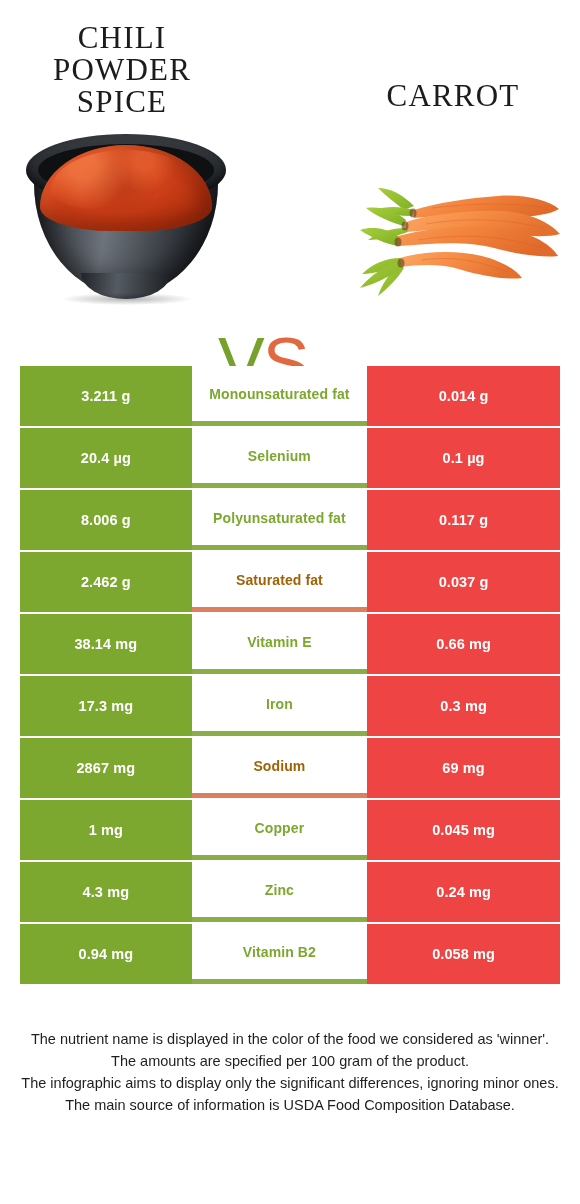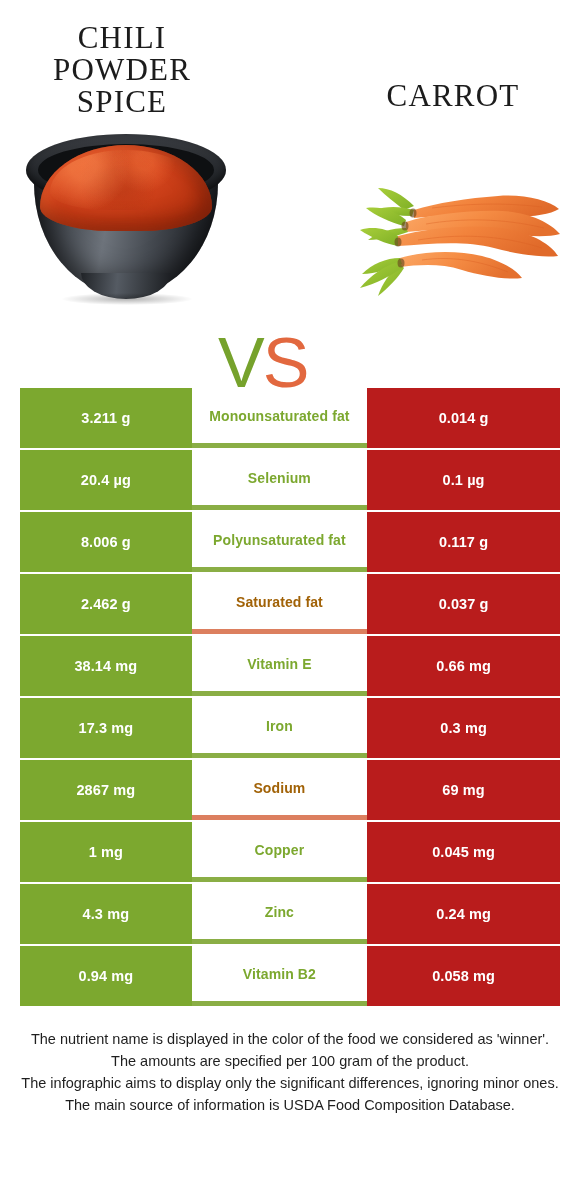--- a/index.html
+++ b/index.html
@@ -138,21 +138,21 @@
     top: 36px;
     width: 212px;
     height: 135px;
   }
   .carrots svg { display: block; width: 212px; height: 135px; }
 
   
   .table {
     position: absolute;
     left: 20px;
-    top: 388px;
+    top: 366px;
     width: 540px;
   }
   .row {
     display: flex;
     height: 60px;
     margin-bottom: 2px;
     align-items: stretch;
   }
   .cell {
     display: flex;
@@ -172,21 +172,21 @@
     background: #ffffff;
     font-weight: 700;
     font-size: 14px;
     border-bottom: 5px solid #0369a1;
   }
   .row:first-child .cell.mid { border-top: 0; }
   .cell.mid.win-green { color: #7CA82F; border-bottom-color: #8aae45; }
   .cell.mid.win-orange { color: #a16207; border-bottom-color: #dc7f5f; }
   .cell.right {
     width: 200px;
-    background: #b91c1c;
+    background: #ef4444;
     color: #ffffff;
   }
 
   
   .notes {
     position: absolute;
     left: 20px;
     top: 1028px;
     width: 540px;
     text-align: center;

